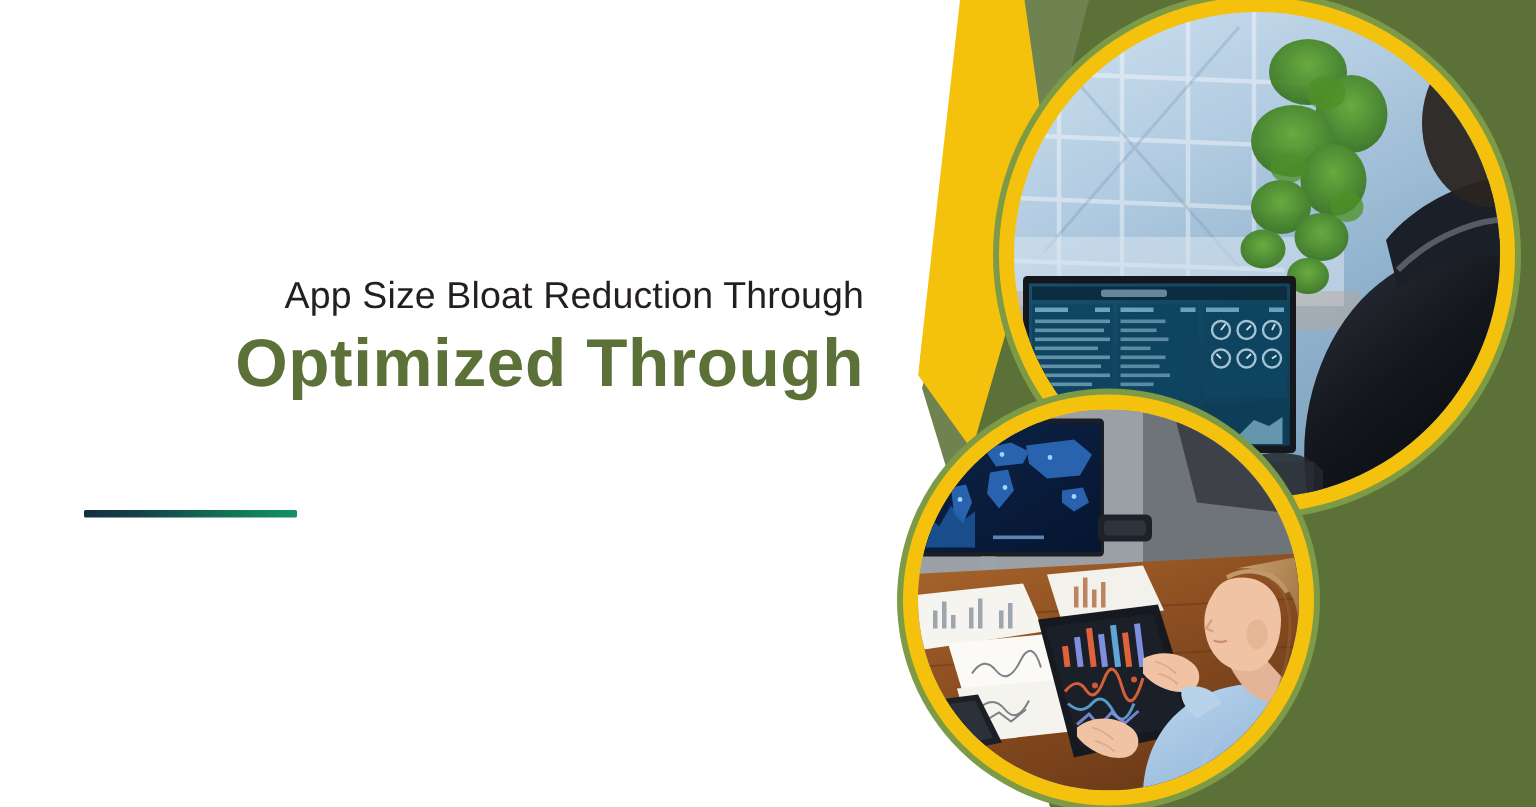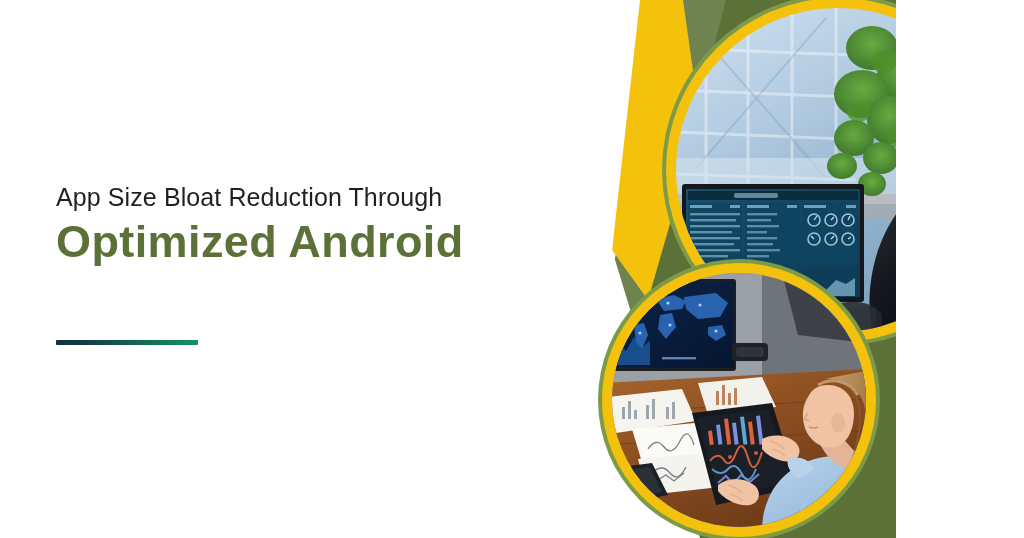--- a/index.html
+++ b/index.html
@@ -5,23 +5,24 @@
 <style>
   html,body{margin:0;padding:0;}
   body{
     width:1024px;height:538px;
     background:#ffffff;
     font-family:"Liberation Sans", sans-serif;
     overflow:hidden;
   }
   .banner{
     position:relative;
-    width:896px;height:538px;
+    width:1024px;height:538px;
     background:#ffffff;
     overflow:hidden;
+    text-align:right;
   }
 
   
   .bg-layer{position:absolute;inset:0;width:1024px;height:538px;}
 
   
   .text-block{
     position:absolute;
     left:56px;top:182px;
     width:520px;
@@ -407,18 +408,18 @@
         <path d="M 118,221 q 8,2 13,7"></path>
       </g>
 
       <path d="M 176,186 C 186,182 198,186 202,196 L 186,206 C 178,200 174,192 176,186 Z" fill="#b8d2ea"></path>
     </svg>
   </div>
 
   <div class="text-block">
     <p class="eyebrow">App Size Bloat Reduction Through</p>
     <h1 class="headline">
-      <span class="line">Optimized Android</span>
+      <span class="line">Optimized Through</span>
     </h1>
     <div class="accent-bar"></div>
   </div>
 
 </div>
 
 </body></html>

